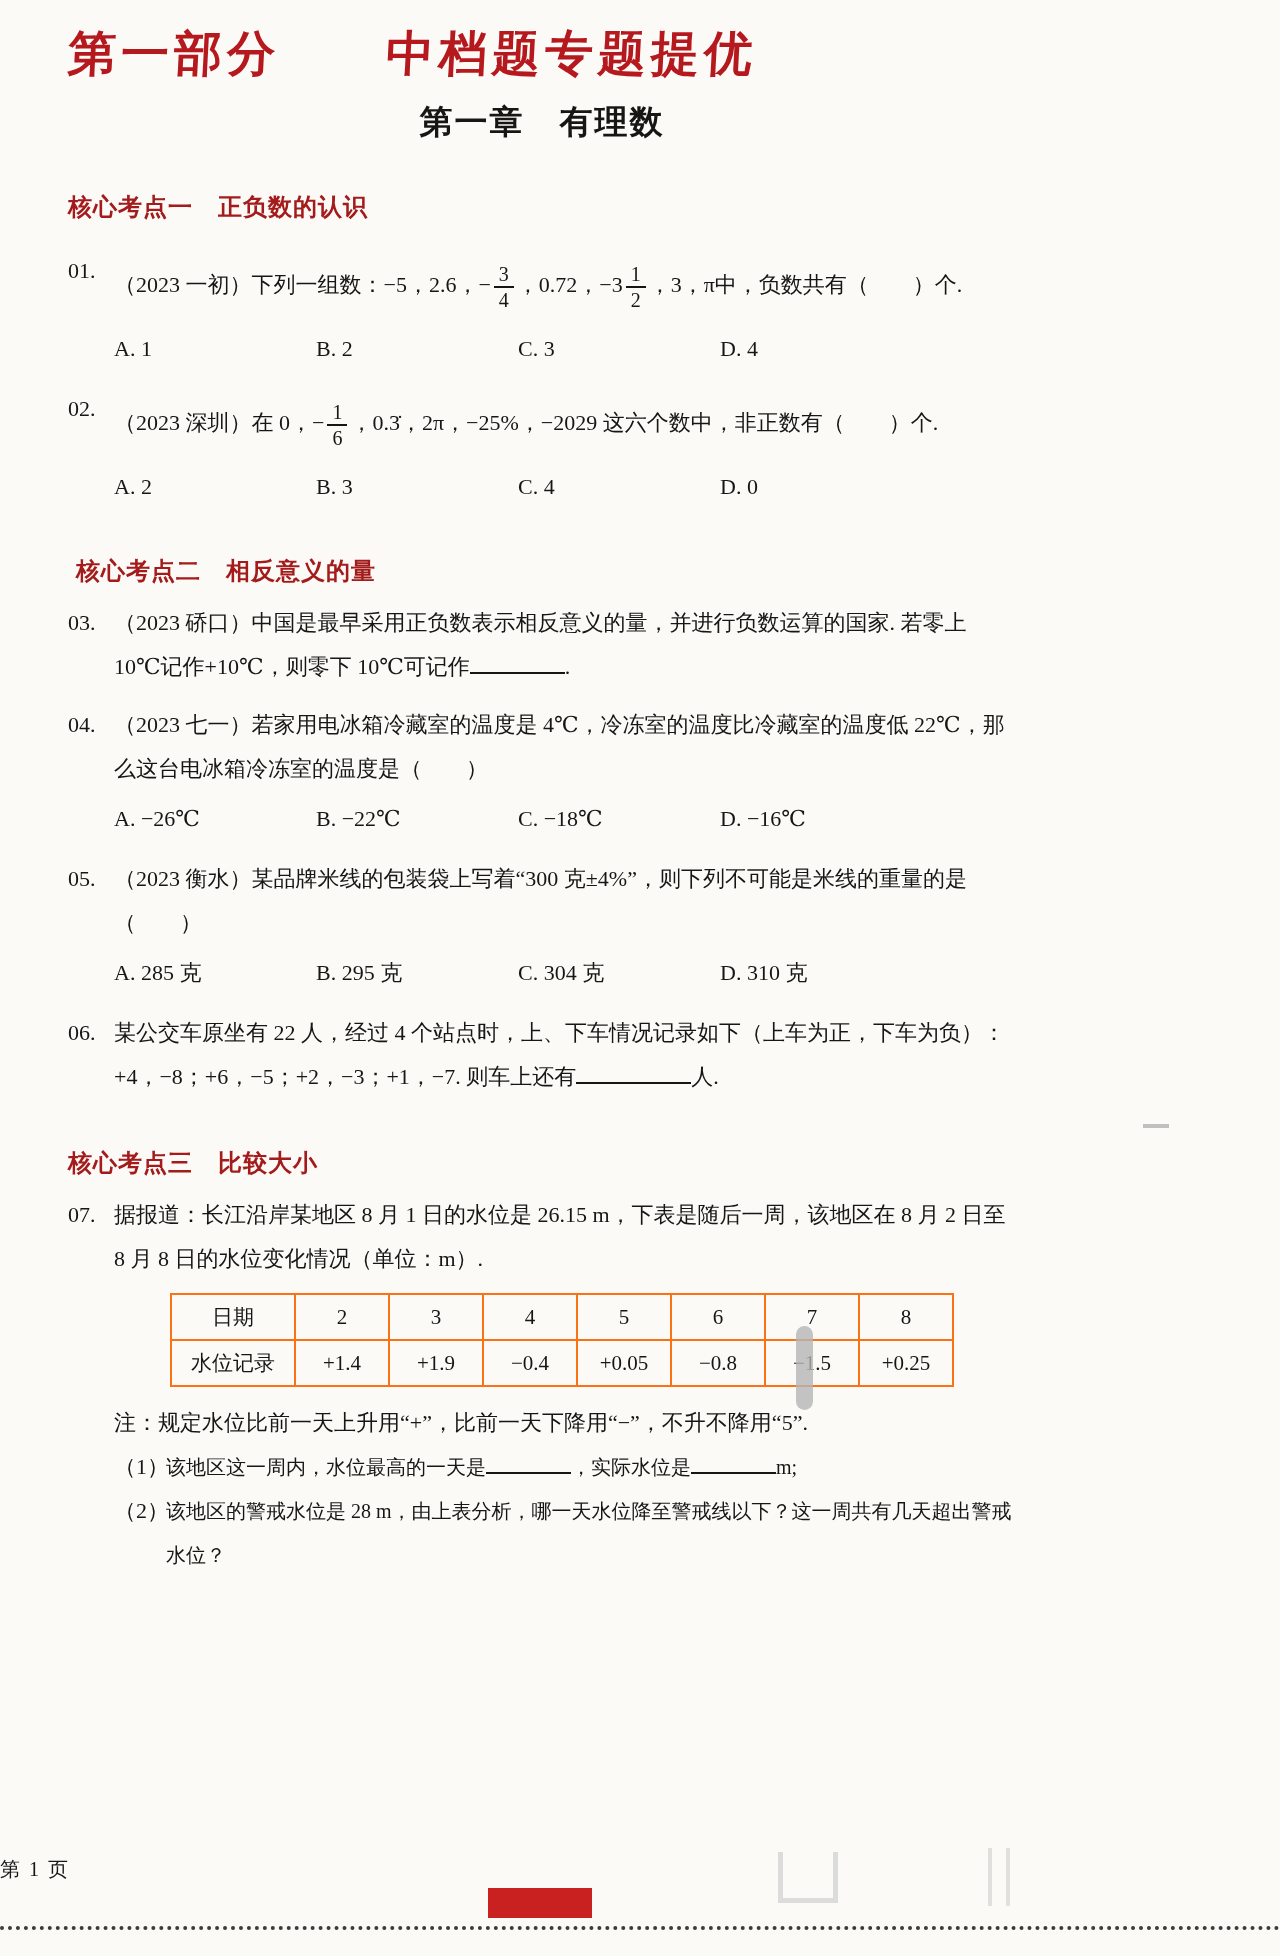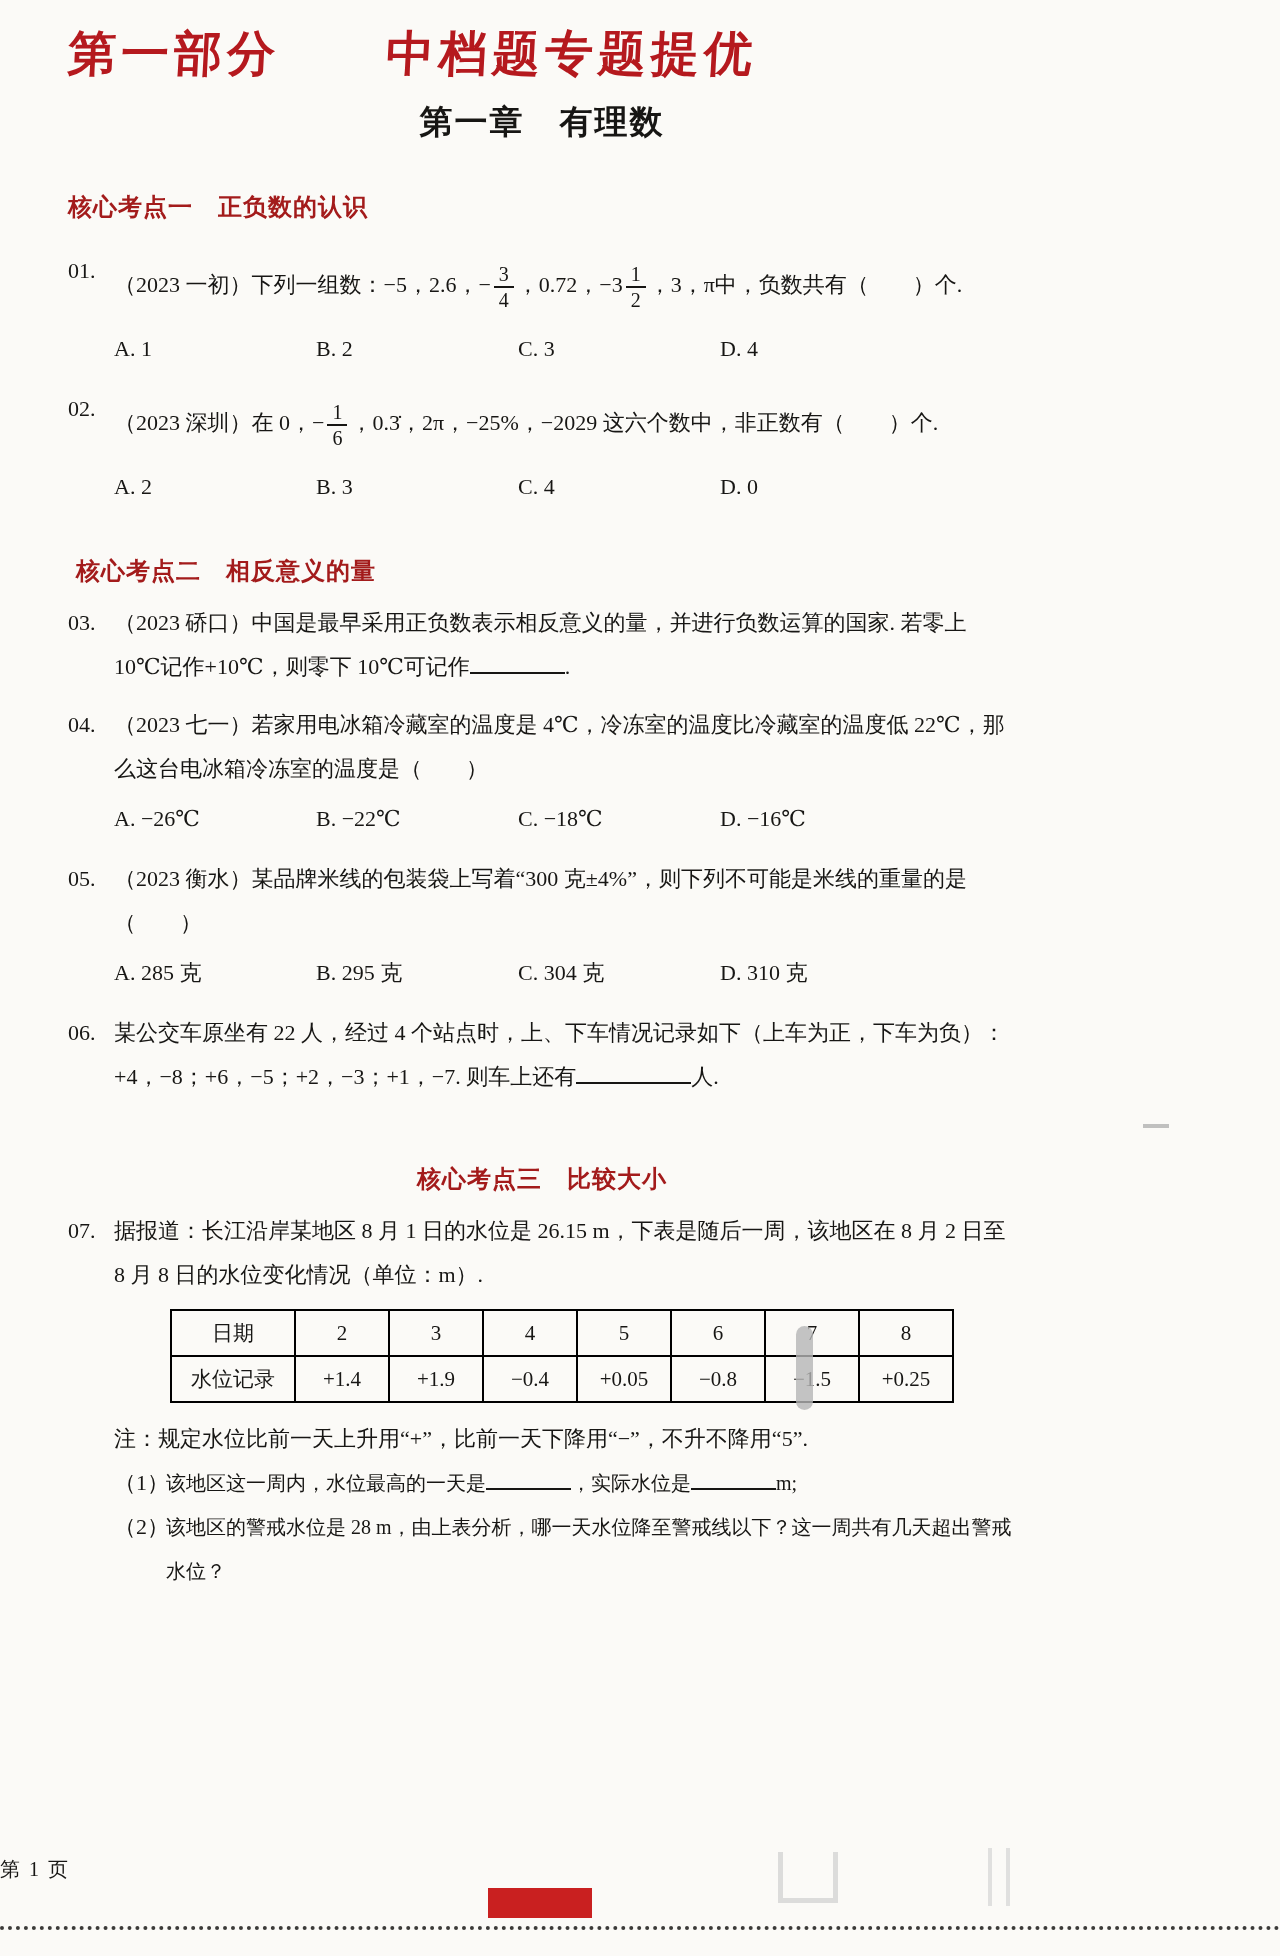--- a/index.html
+++ b/index.html
@@ -44,21 +44,21 @@
   }
   .keypoint {
     font-size: 24px;
     font-weight: 700;
     font-family: "Liberation Sans", sans-serif;
     color: #a31b1b;
     letter-spacing: 1px;
   }
   .kp1 { margin-top: 46px; }
   .kp2 { margin-top: 50px; margin-left: 8px; }
-  .kp3 { margin-top: 64px; text-align: center; }
+  .kp3 { margin-top: 48px; }
   
   .q { display: flex; align-items: flex-start; }
   .q-mt1 { margin-top: 26px; }
   .q-mt2 { margin-top: 20px; }
   .q-mt3 { margin-top: 14px; }
   .qnum {
     flex: none;
     width: 46px;
     font-size: 22px;
     line-height: 44px;
@@ -100,21 +100,21 @@
   .bw95  { width: 95px; }
   .bw115 { width: 115px; }
   .bw85  { width: 85px; }
   
   .wtable {
     border-collapse: collapse;
     margin: 12px 0 0 56px;
     table-layout: fixed;
   }
   .wtable td {
-    border: 2px solid #000000;
+    border: 2px solid #f97316;
     text-align: center;
     font-size: 21px;
     height: 36px;
     padding: 0 2px;
   }
   .wtable .c0 { width: 118px; }
   .wtable .cn { width: 88px; }
   .note { margin-top: 14px; font-size: 22px; line-height: 44px; }
   .sub { display: flex; margin-top: 0; }
   .subnum { flex: none; width: 52px; font-size: 22px; line-height: 44px; }

